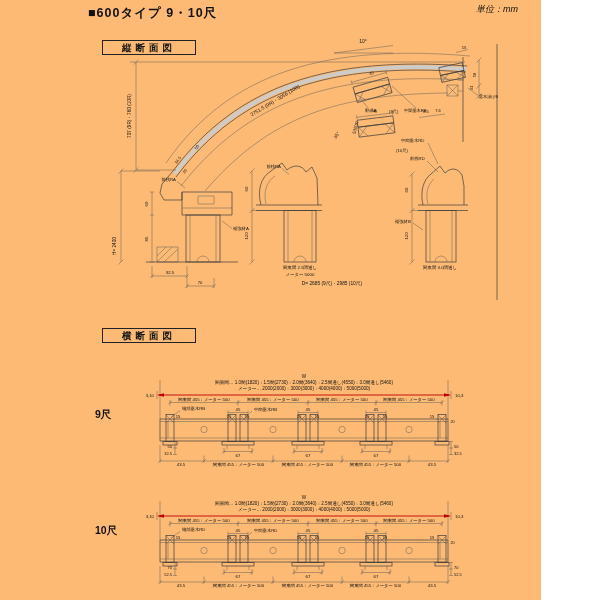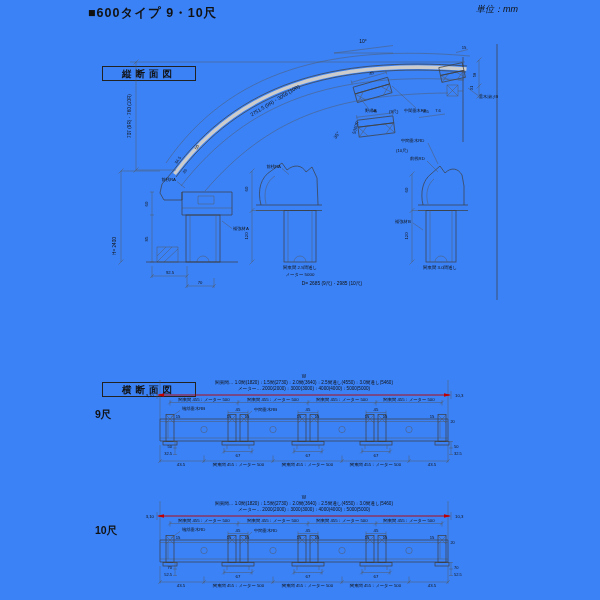--- a/index.html
+++ b/index.html
@@ -1,21 +1,21 @@
 <!DOCTYPE html>
 <html><head>
 <meta charset="utf-8">
 <style>
   html,body{margin:0;padding:0;background:#ffffff;}
-  .page{position:relative;width:600px;height:600px;background:#3b82f6;overflow:hidden;
+  .page{position:relative;width:541px;height:600px;background:#fdba74;overflow:hidden;
         font-family:"Liberation Sans",sans-serif;color:#111;}
   .title{position:absolute;left:88px;top:5px;font-size:12.5px;font-weight:bold;letter-spacing:1px;}
   .unit{position:absolute;left:476px;top:3px;font-size:9px;font-style:italic;}
   .boxlabel{position:absolute;width:92px;height:13px;border:1px solid #222;
-            font-size:9.5px;font-weight:bold;text-align:center;line-height:13px;letter-spacing:4px;margin-top:26px;}
+            font-size:9.5px;font-weight:bold;text-align:center;line-height:13px;letter-spacing:4px;}
   .shaku{position:absolute;left:95px;font-size:10.5px;font-weight:bold;margin-top:48px;}
   svg{position:absolute;left:0;}
   svg text{font-family:"Liberation Sans",sans-serif;fill:#141414;}
   .ln{stroke:#3e3e3e;stroke-width:0.7;fill:none;}
   .tn{stroke:#555;stroke-width:0.45;fill:none;}
   .band{stroke:#cccccc;stroke-width:3.6;fill:none;}
 </style>
 </head>
 <body>
 
@@ -211,21 +211,21 @@
       <path class="tn" d="M456,52.5L468,49.5 M479,60V98 M476.5,62.5l5,-5 M476.5,88.5l5,-5 M476.5,98.5l5,-5 M419,117.5L445,114 M478,95.5L468,88"></path>
       <text x="464" y="48.5" text-anchor="middle" font-size="4.2">15</text>
       <text transform="translate(476,75) rotate(-90)" text-anchor="middle" font-size="4.1">58</text>
       <text transform="translate(472.5,88) rotate(-90)" text-anchor="middle" font-size="4.1">31</text>
       <text x="426" y="112.8" text-anchor="middle" font-size="4.1">8.5</text>
       <text x="438" y="112.2" text-anchor="middle" font-size="4.1">7.6</text>
       <text x="479" y="97.5" text-anchor="start" font-size="4.1">垂木掛けB</text>
     </g>
   </svg>
 
-  <div class="boxlabel" style="left:102px;top:356px;">
+  <div class="boxlabel" style="left:102px;top:328px;">
     <span>横断面図</span>
   </div>
 
   <div class="shaku" style="top:360px;">9尺</div>
   <svg style="top:371px;" width="600" height="102" viewBox="0 0 600 102">
     <use href="#csg"></use>
     <text x="182" y="39" text-anchor="start" font-size="4.3">端部垂木RB</text>
     <text x="254" y="39.5" text-anchor="start" font-size="4.3">中間垂木RB</text>
     <text x="172" y="77" text-anchor="end" font-size="4">50</text>
     <text x="172" y="83.5" text-anchor="end" font-size="4">32.5</text>

